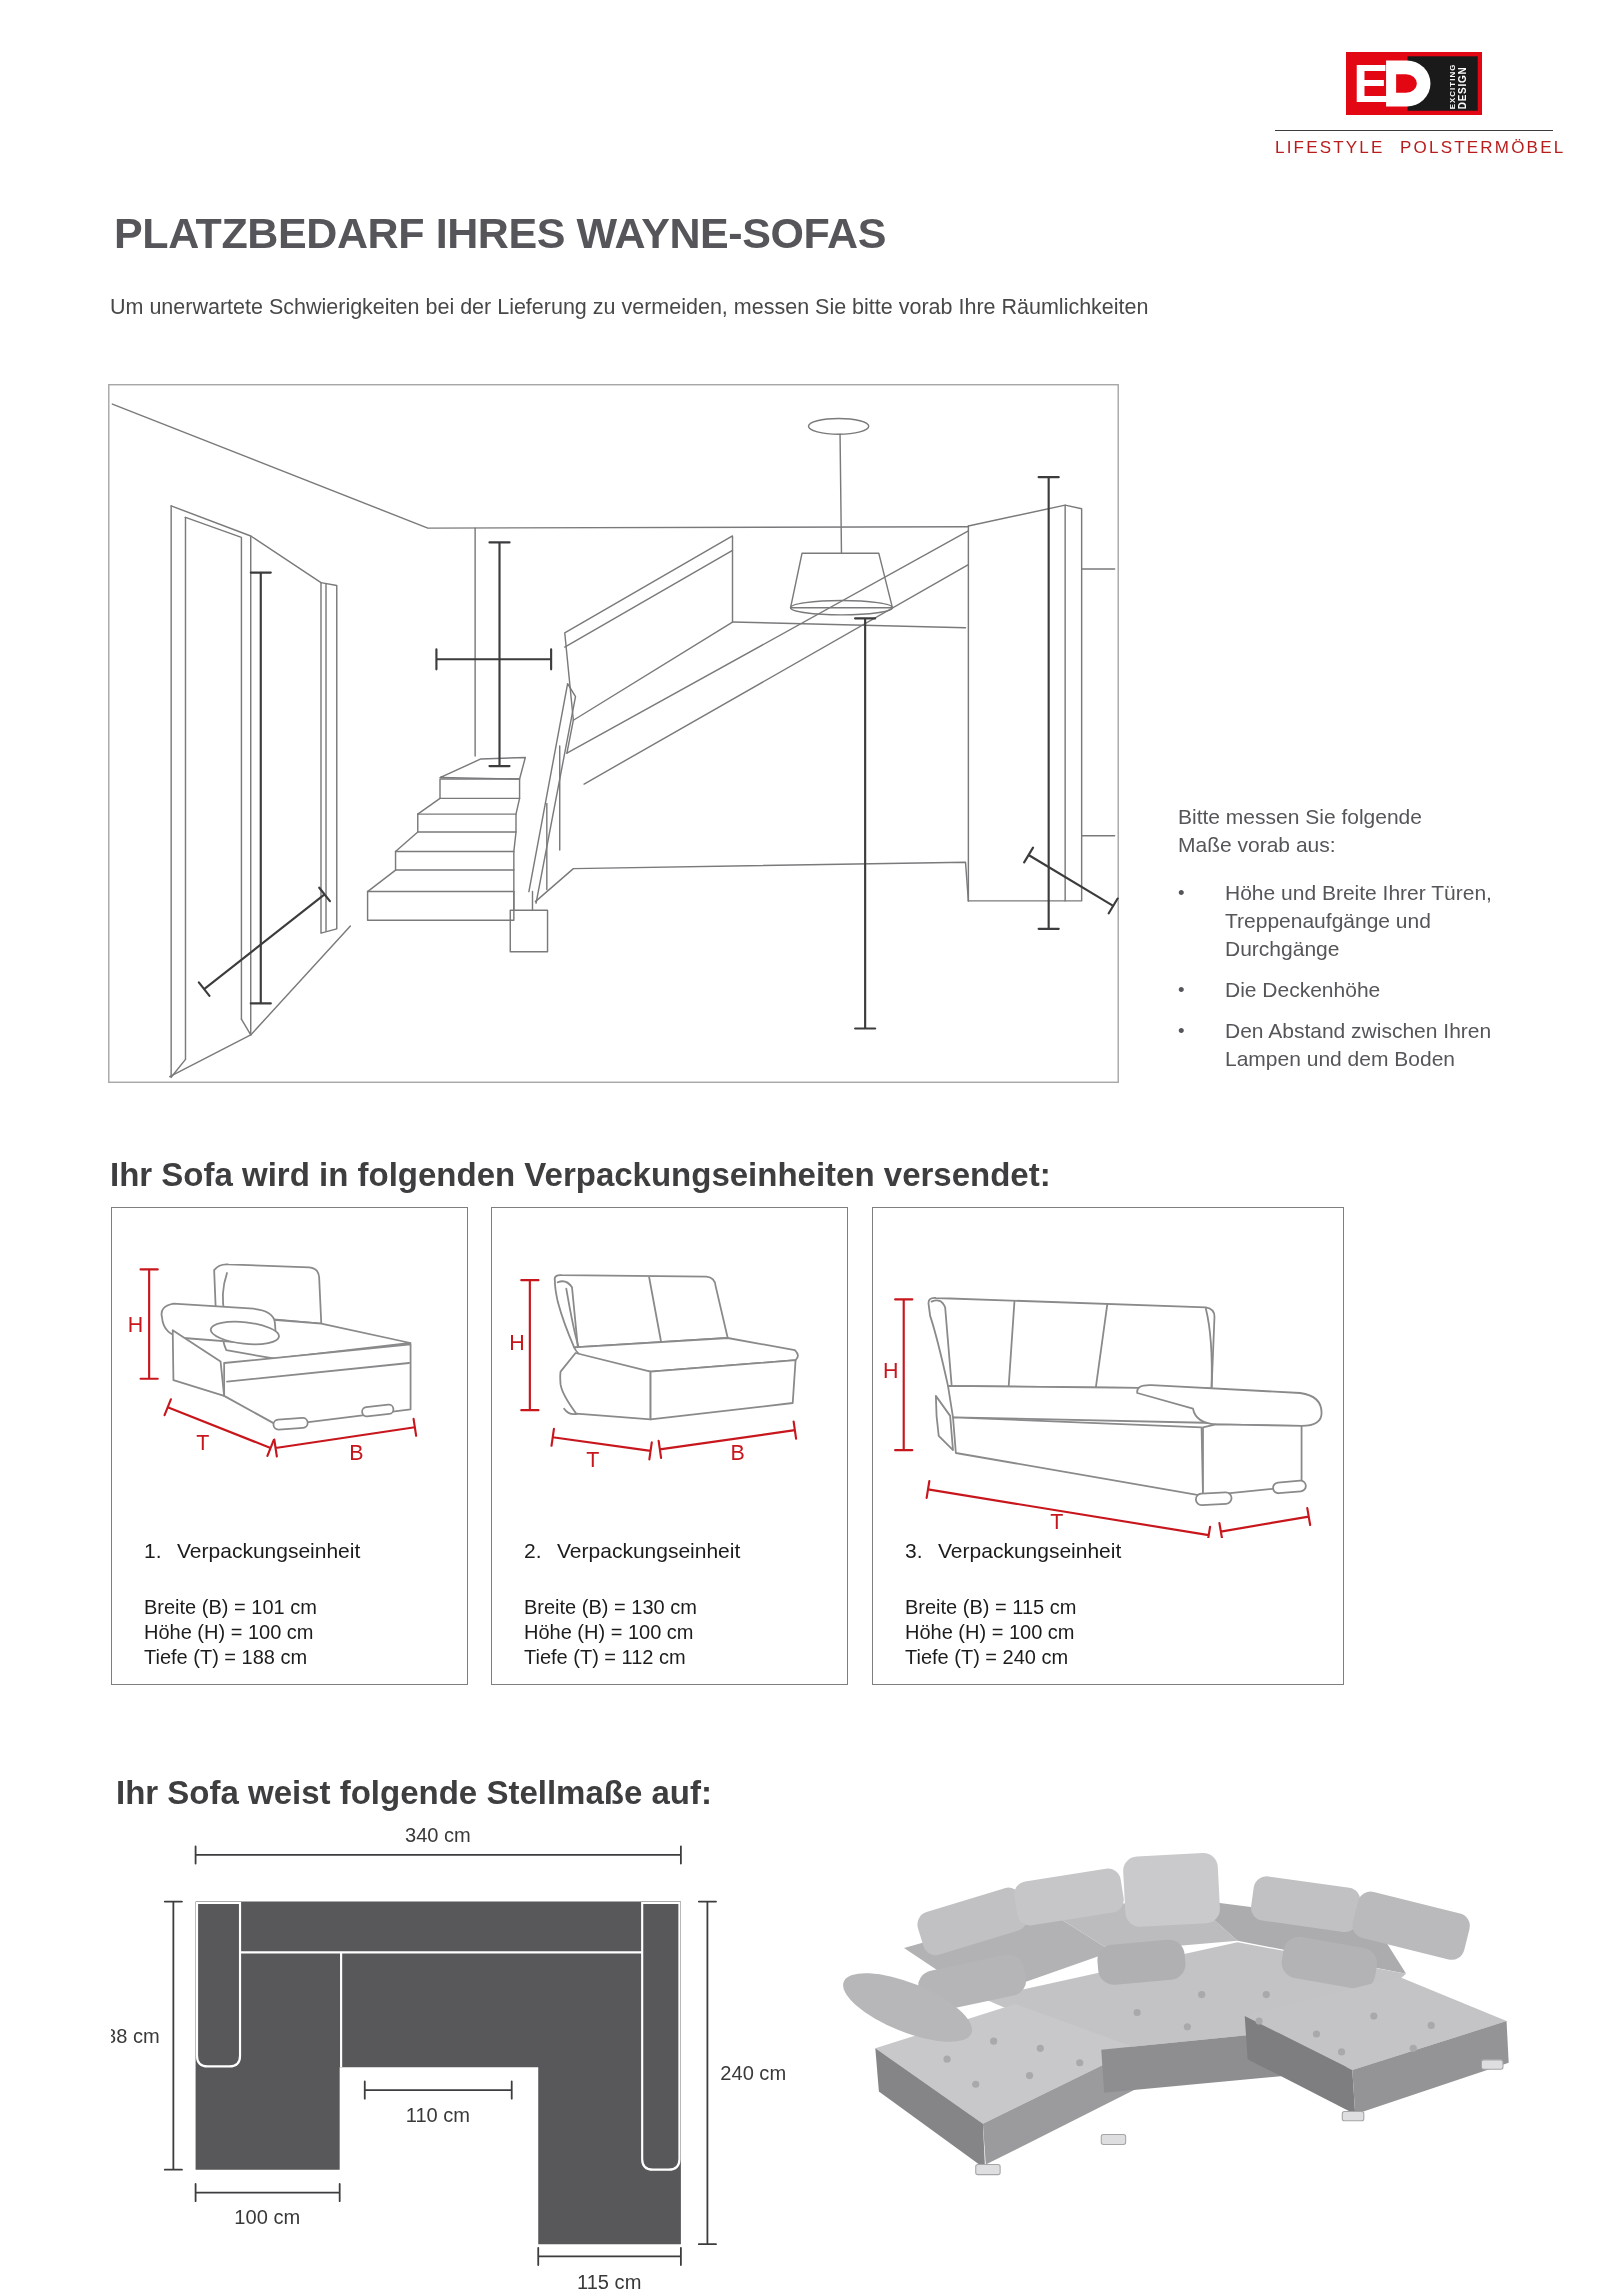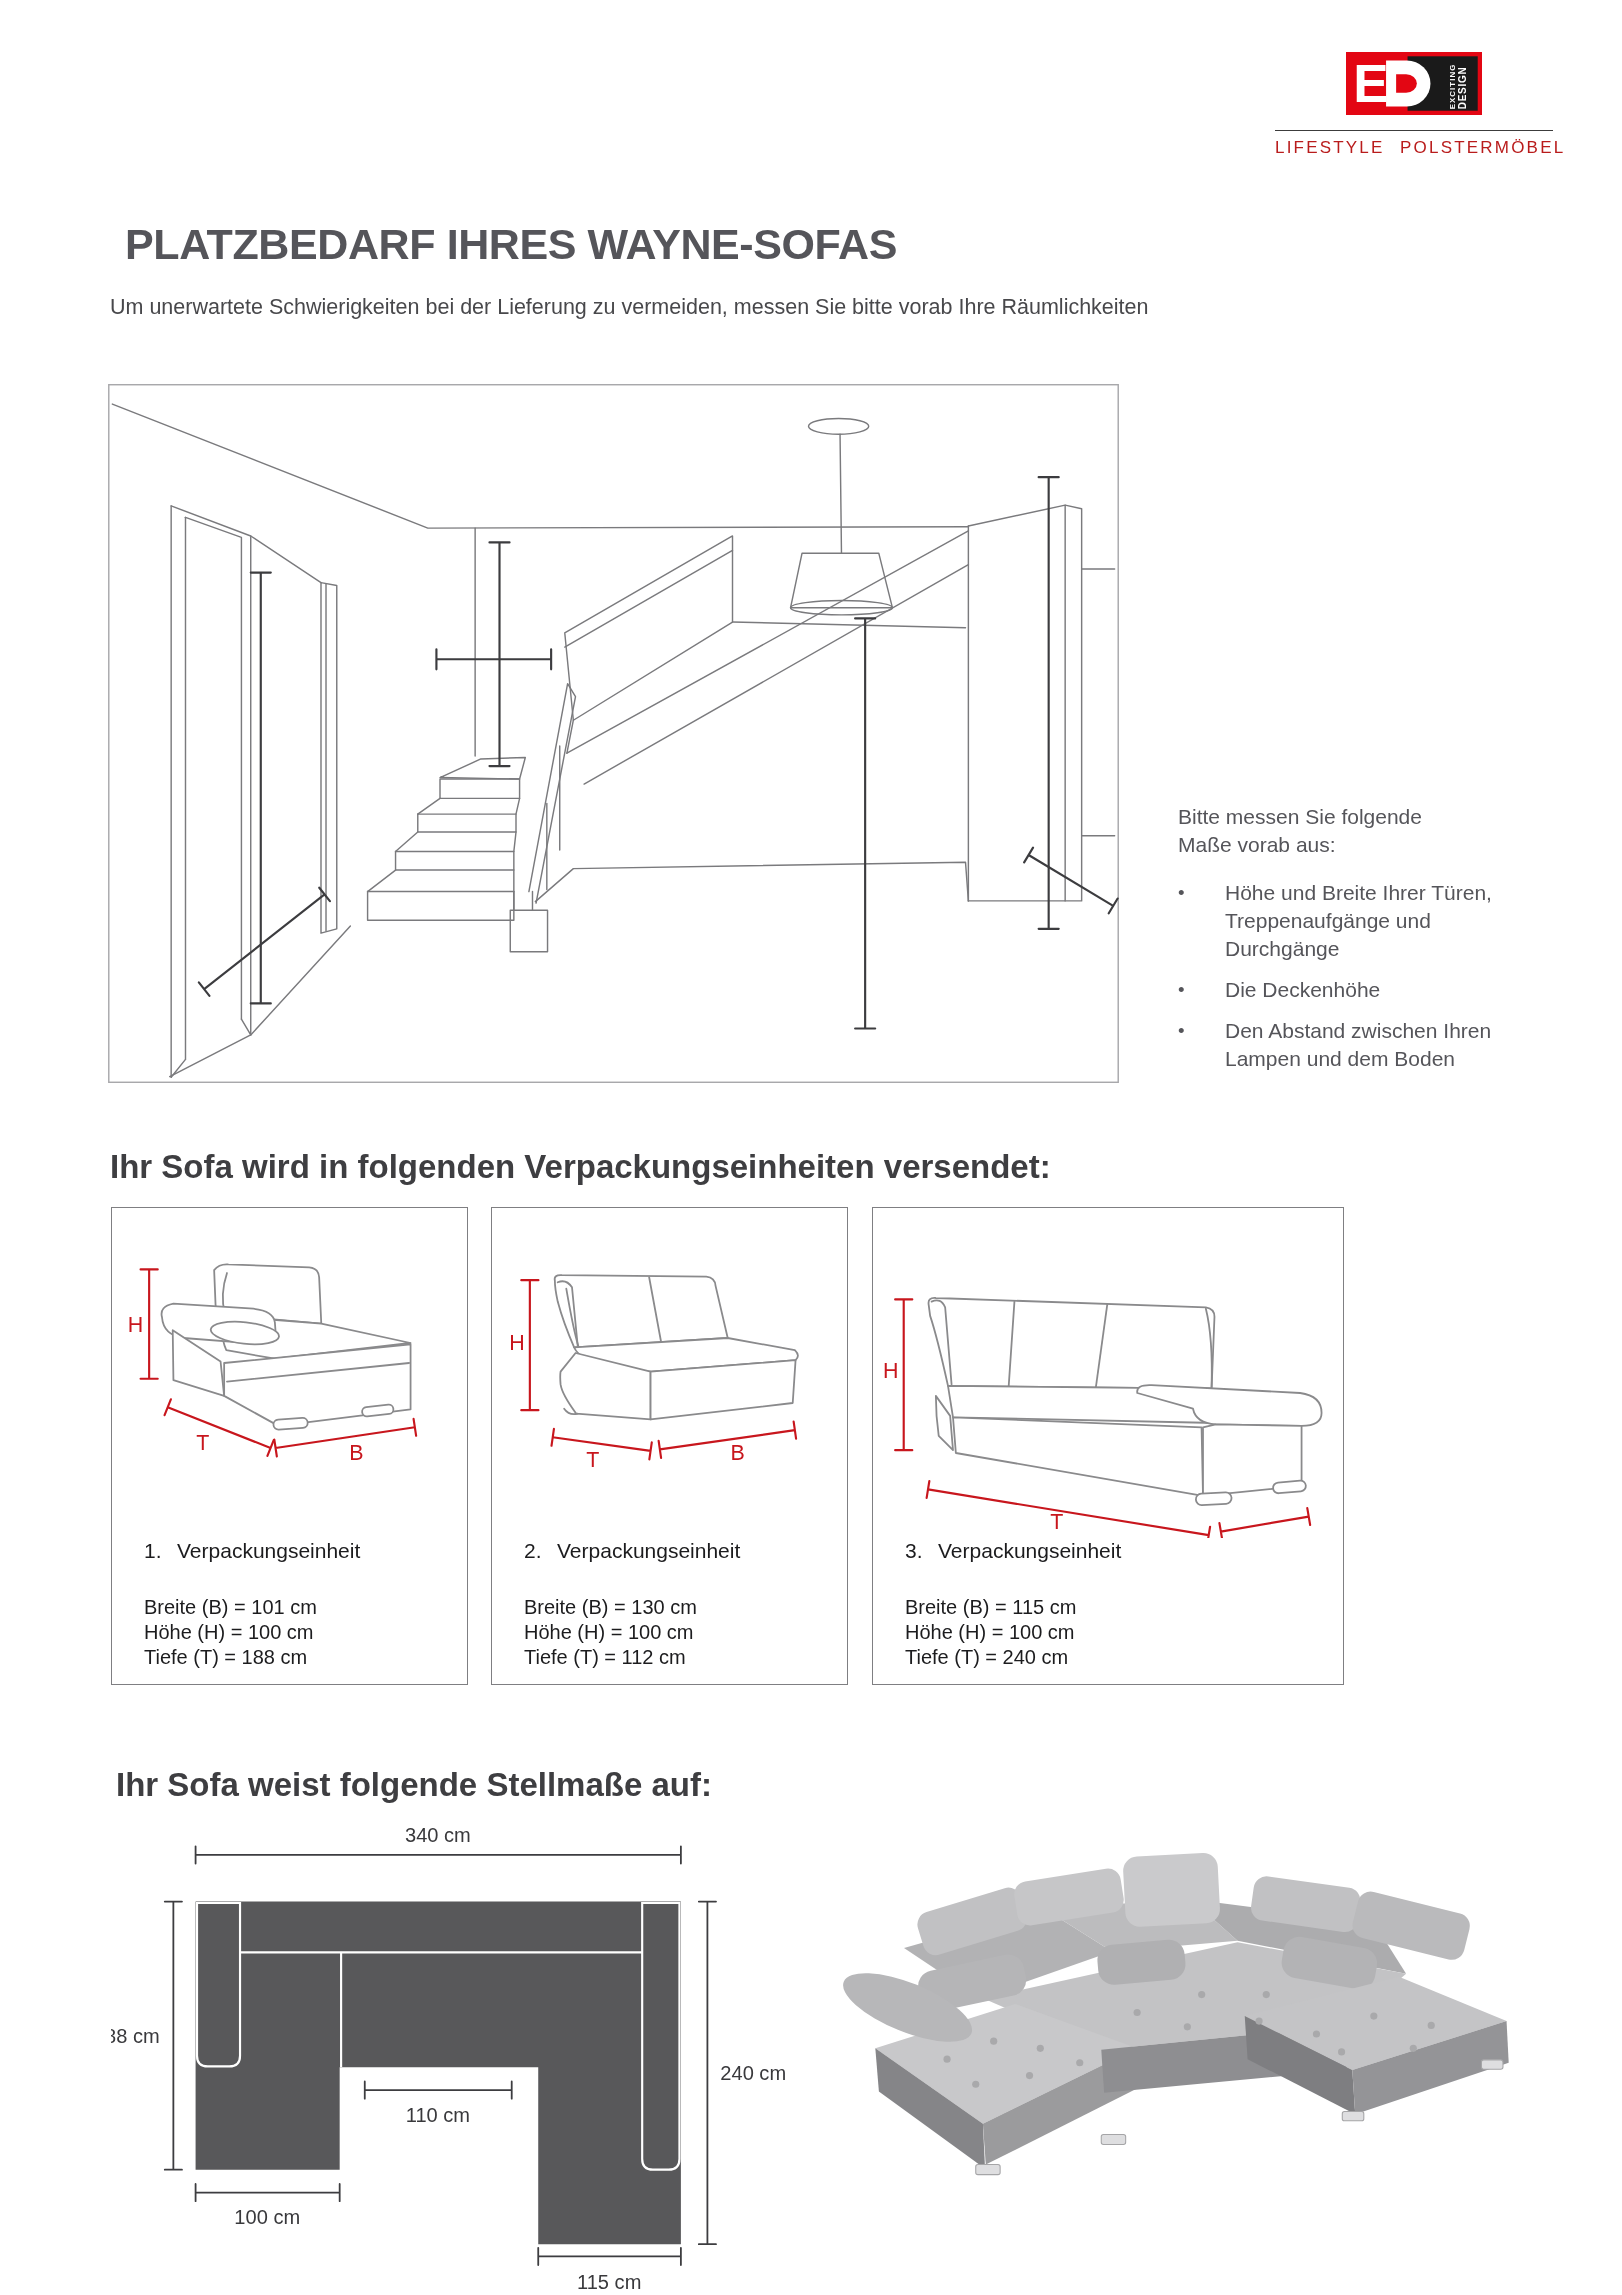--- a/index.html
+++ b/index.html
@@ -16,21 +16,21 @@
   .tagline{left:1275px;top:138px;width:278px;text-align:center;font-size:17px;letter-spacing:2.2px;word-spacing:8.6px;color:#b91c1c;white-space:nowrap;}
   
   .room-figure{left:108px;top:384px;width:1011px;height:699px;}
   
   .note{left:1178px;top:803px;width:359px;font-size:21px;line-height:28px;color:#55555a;}
   .note .bullets{margin-top:20px;}
   .bullet{display:flex;margin-bottom:13px;}
   .bullet .dot{width:47px;flex:0 0 47px;font-size:18.7px;}
   .bullet .btxt{flex:1;}
   
-  .sec-heading{font-size:33px;font-weight:600;color:#3e3e41;white-space:nowrap;}
+  .sec-heading{font-size:33px;font-weight:600;color:#3e3e41;white-space:nowrap;margin-top:8px;}
   .h2a{left:110px;top:1148px;}
   .h2b{left:116px;top:1766px;}
   
   .unit-box{position:absolute;top:1207px;height:478px;border:1.4px solid #7f7f82;background:#fff;box-sizing:border-box;}
   .ub1{left:111px;width:357px;}
   .ub2{left:491px;width:357px;}
   .ub3{left:872px;width:472px;}
   .unit-sketch{position:absolute;left:0;top:0;width:100%;height:330px;}
   .unit-text{position:absolute;left:32px;top:331px;color:#1c1c1e;}
   .unit-title{font-size:21px;}
@@ -53,21 +53,21 @@
     <rect x="86" y="6" width="98" height="76" fill="#1a1a1a"></rect>
     <text x="10" y="70" font-size="74" font-weight="bold" fill="#ffffff">E</text>
     <path d="M56,12 L85,12 A33,32 0 0 1 85,76 L56,76 Z" fill="#ffffff"></path>
     <path d="M70,31 L84,31 A15,13 0 0 1 84,57 L70,57 Z" fill="#e30613"></path>
     <text transform="translate(152,80) rotate(-90)" font-size="11" font-weight="bold" letter-spacing="1.5" fill="#ffffff">EXCITING</text>
     <text transform="translate(168,80) rotate(-90)" font-size="14" font-weight="bold" letter-spacing="1" fill="#ffffff">DESIGN</text>
   </svg>
   <div class="abs logo-rule"></div>
   <div class="abs tagline">LIFESTYLE POLSTERMÖBEL</div>
 
-  <h1 class="abs page-title" style="margin:16px;">PLATZBEDARF IHRES WAYNE-SOFAS</h1>
+  <h1 class="abs page-title" style="margin:5px;">PLATZBEDARF IHRES WAYNE-SOFAS</h1>
   <div class="abs intro">
     <div>Um unerwartete Schwierigkeiten bei der Lieferung zu vermeiden, messen Sie bitte vorab Ihre Räumlichkeiten</div>
   </div>
 
   <svg class="abs room-figure" viewBox="0 0 1410 975">
     <rect x="1" y="1" width="1408" height="973" fill="#ffffff" stroke="#a8a8ab" stroke-width="2"></rect>
     <g stroke="#7a7a7d" stroke-width="2" fill="none" stroke-linejoin="round" stroke-linecap="round">
 
       <path d="M6,28 L446,201 L1200,199"></path>
       <path d="M512,201 L512,519"></path>

